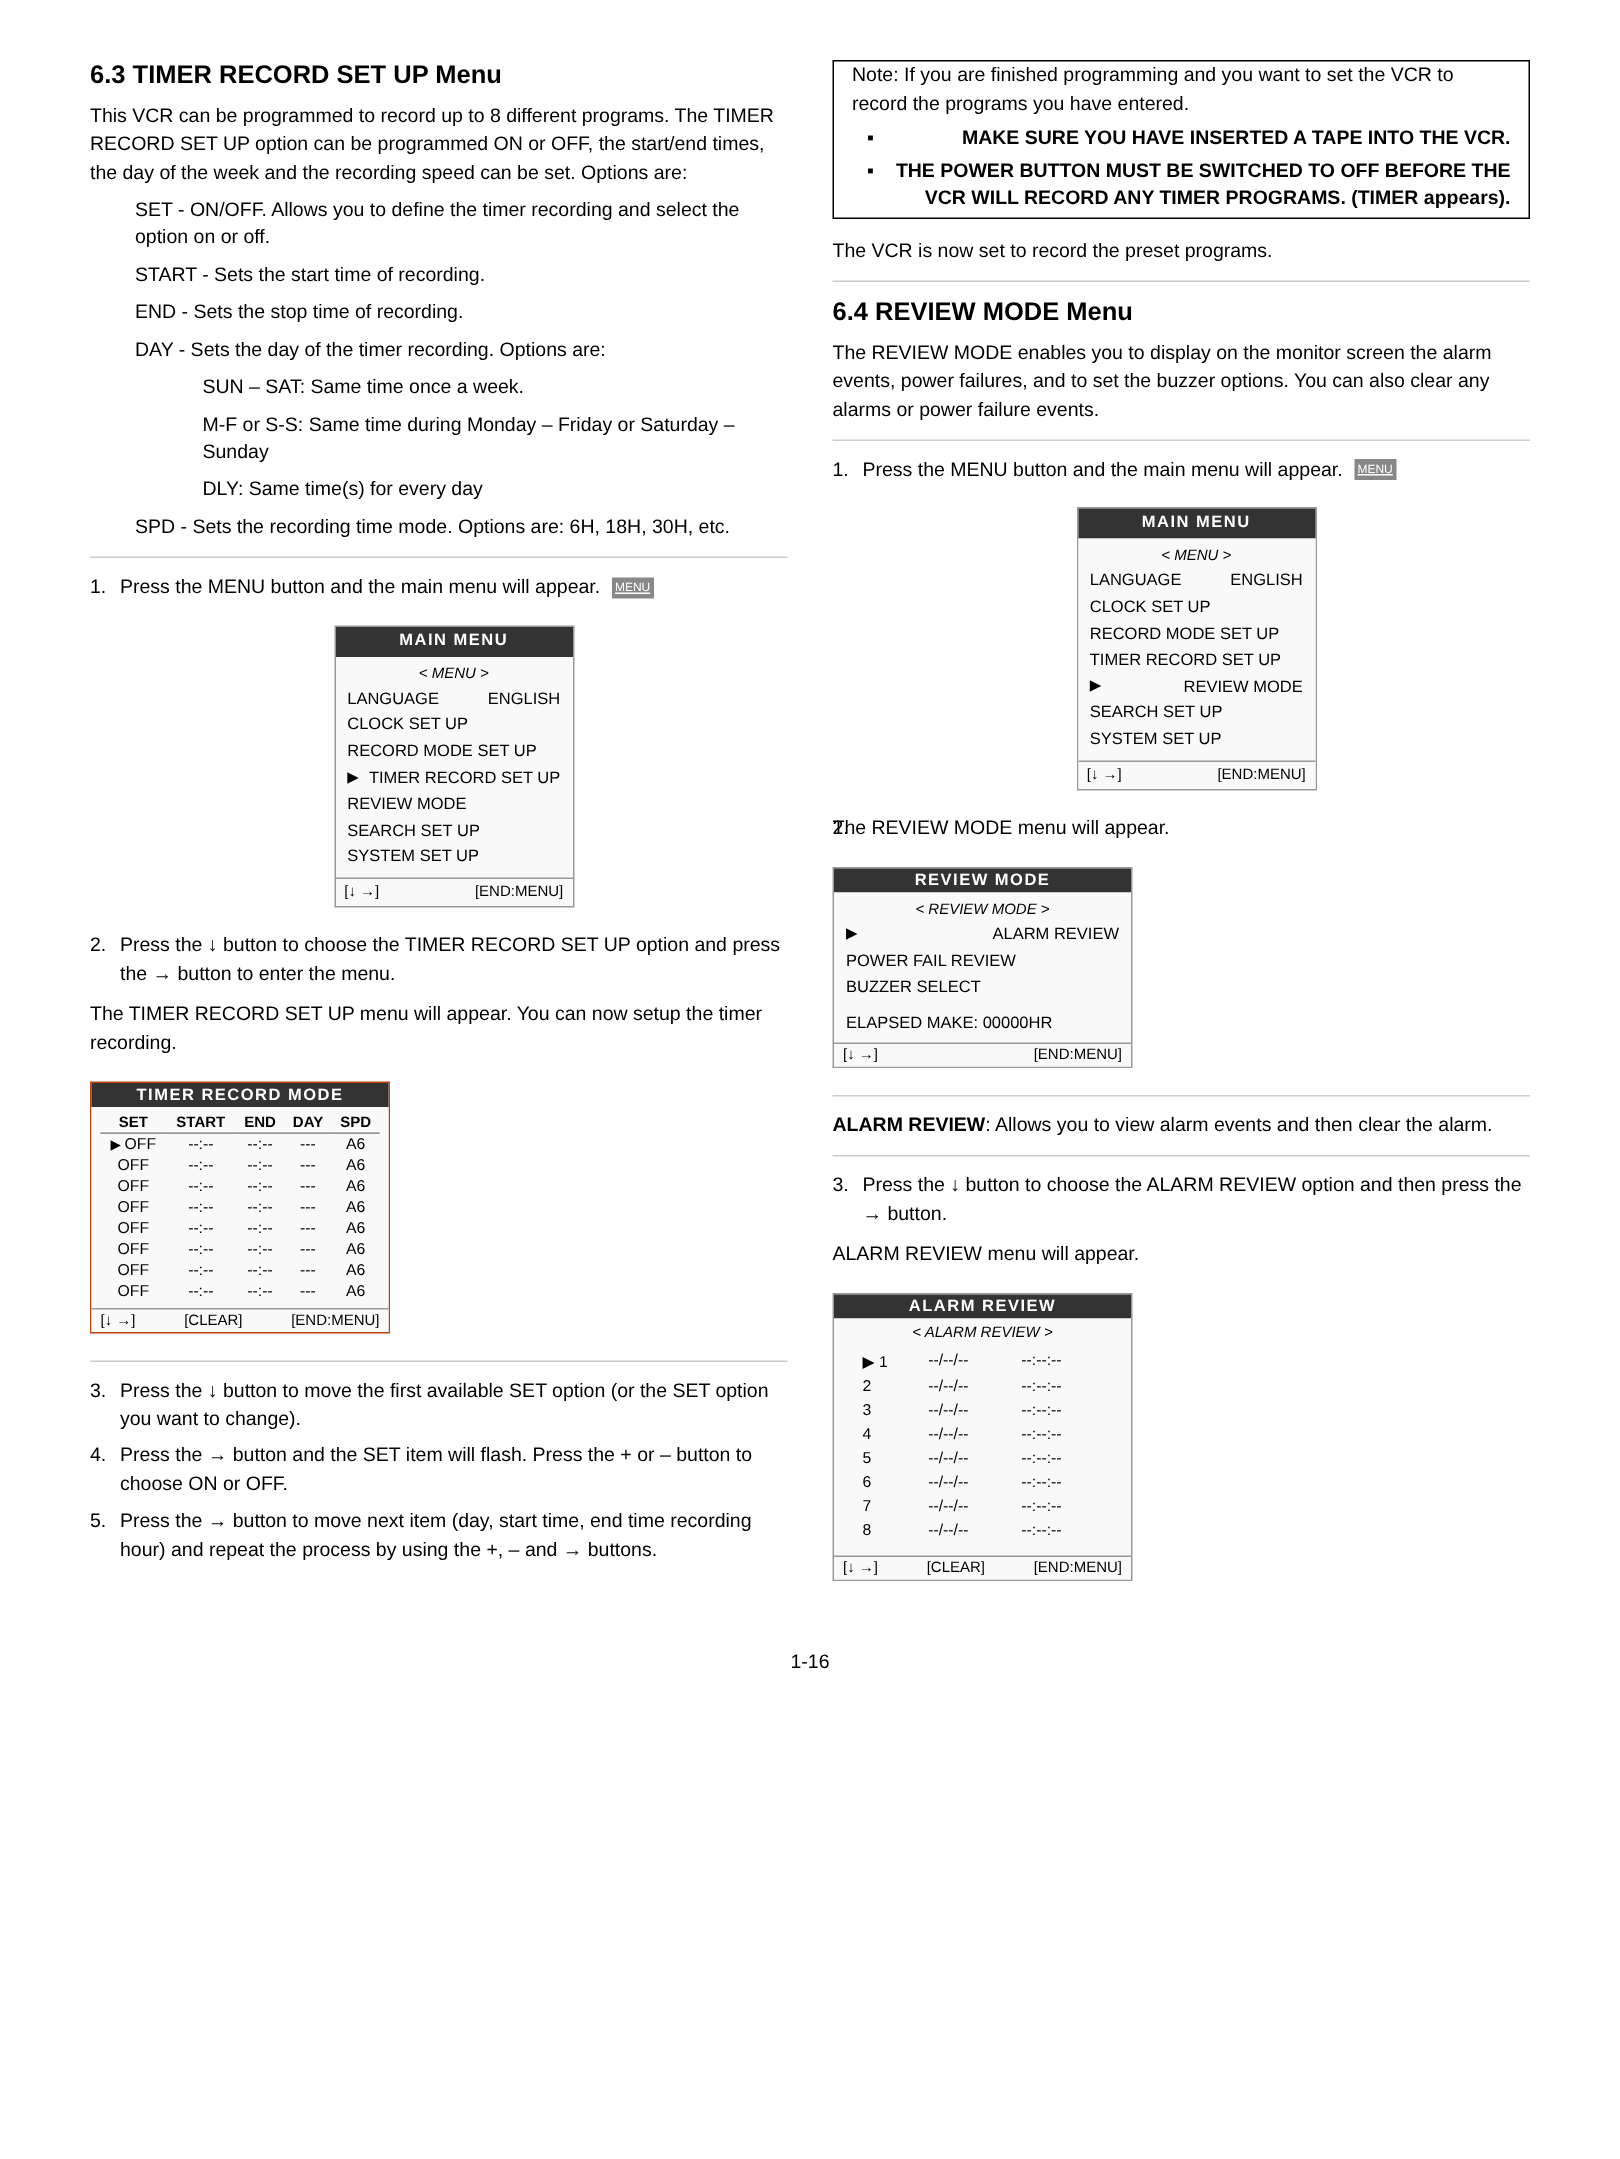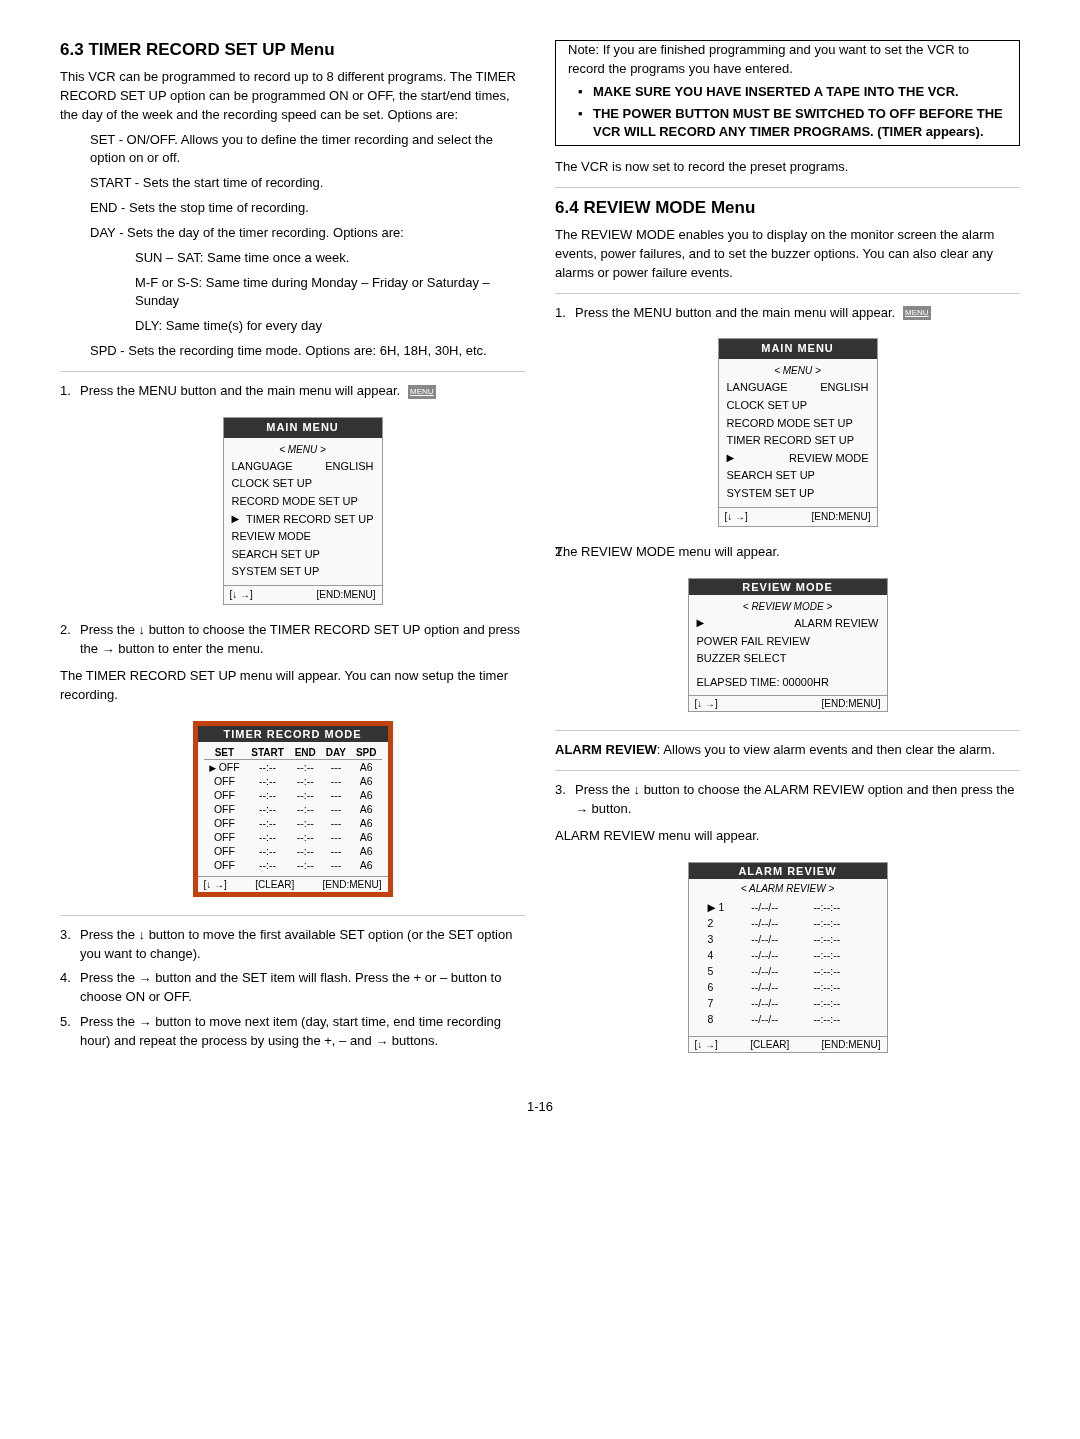--- a/index.html
+++ b/index.html
@@ -88,21 +88,21 @@
     .menu-box-footer {
       border-top: 1px solid #999;
       padding: 2px 6px;
       display: flex;
       justify-content: space-between;
       font-size: 10px;
       background: #f9f9f9;
     }
     .menu-center {
       display: flex;
-      justify-content: center;
+      justify-content: flex-start;
       margin: 8px 0;
     }
     .menu-label {
       font-style: italic;
       font-size: 10px;
       text-align: center;
     }
     .timer-table {
       width: 100%;
       border-collapse: collapse;
@@ -118,38 +118,39 @@
     .timer-table td {
       text-align: center;
       padding: 1px 3px;
       font-size: 10.5px;
     }
     .timer-table tr.active-row td:first-child::before {
       content: '▶ ';
       font-size: 9px;
     }
     .timer-box {
-      border: 5px solid #c2410c;
+      border: 1px solid #c2410c;
       display: inline-block;
       min-width: 200px;
       margin: 8px 0;
       font-size: 11px;
     }
     .note-box {
       border: 1px solid #000;
       padding: 0 12px;
       margin-bottom: 12px;
     }
     .note-box p {
       margin-bottom: 4px;
     }
     .note-box ul {
       list-style: none;
       padding: 0;
       margin-left: 10px;
+      text-align: right;
     }
     .note-box ul li {
       padding-left: 15px;
       position: relative;
       margin-bottom: 4px;
       line-height: 1.4;
       font-weight: bold;
     }
     .note-box ul li::before {
       content: '▪';
@@ -425,21 +426,21 @@
     <p>The REVIEW MODE menu will appear.</p>
 
     <div class="menu-center">
       <div class="review-box">
         <div class="menu-box-header">REVIEW MODE</div>
         <div class="menu-box-body">
           <div class="menu-label">&lt; REVIEW MODE &gt;</div>
           <div class="menu-item active">ALARM REVIEW</div>
           <div class="menu-item">POWER FAIL REVIEW</div>
           <div class="menu-item">BUZZER SELECT</div>
-          <div style="margin-top:6px;">ELAPSED TIME: 00000HR</div>
+          <div style="margin-top:6px;">ELAPSED MAKE: 00000HR</div>
         </div>
         <div class="menu-box-footer">
           <span>[↓  →]</span>
           <span>[END:MENU]</span>
         </div>
       </div>
     </div>
 
     <hr class="divider-line">
 

